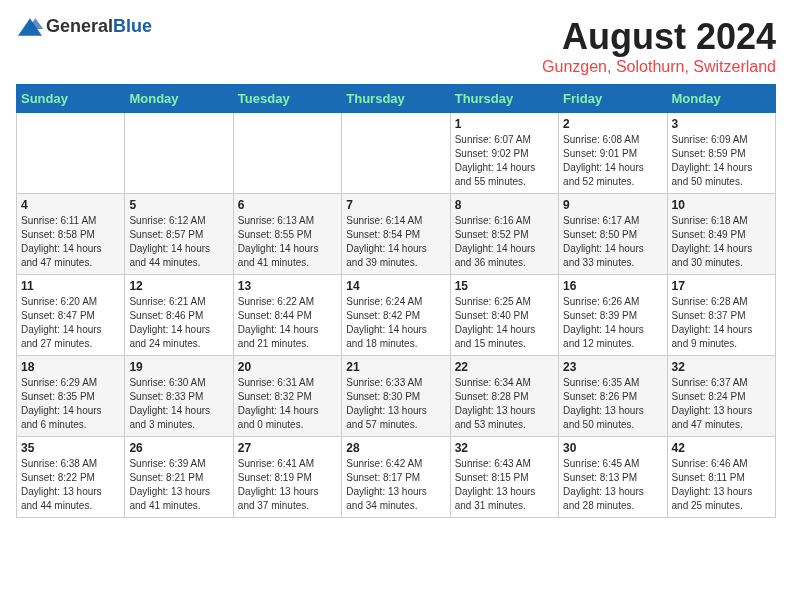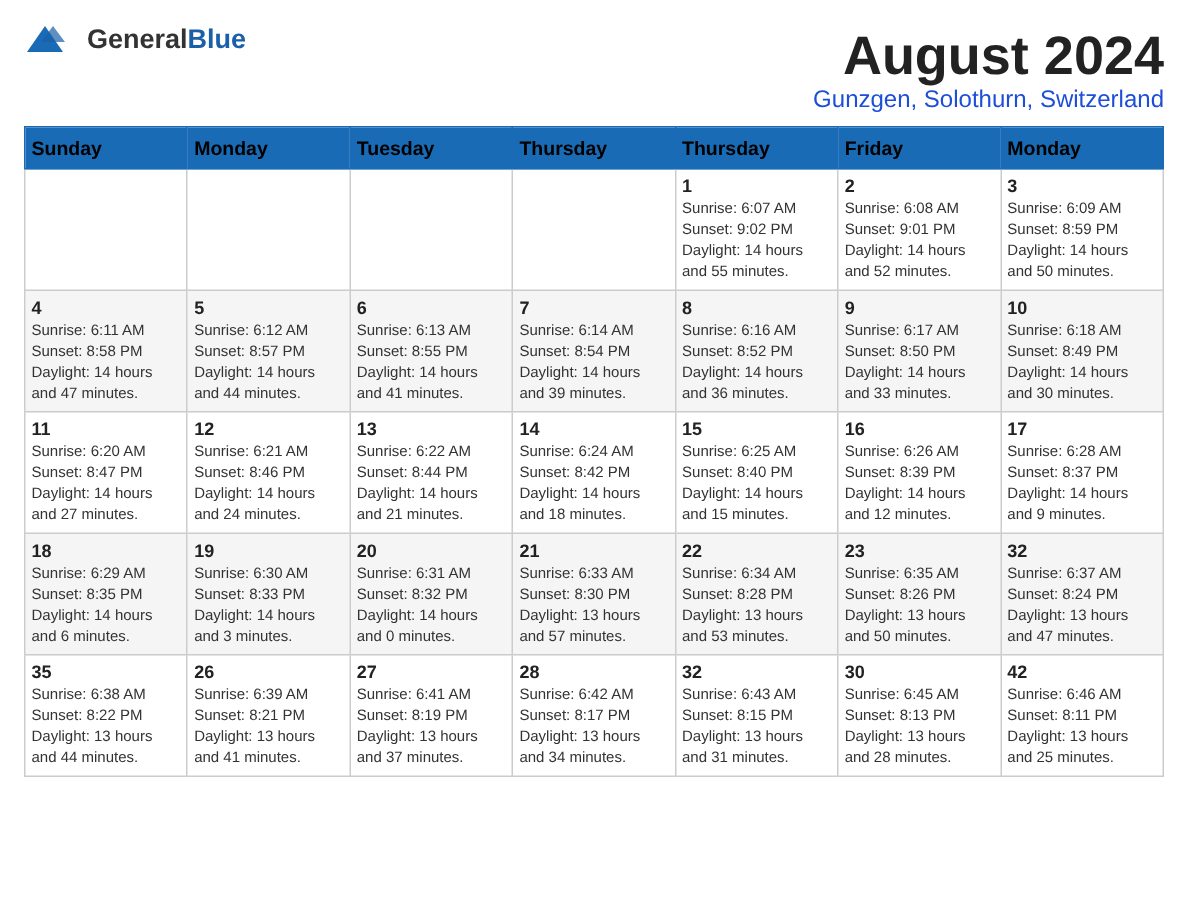--- a/index.html
+++ b/index.html
@@ -11,21 +11,22 @@
       padding: 16px;
     }
     .header {
       display: flex;
       align-items: flex-start;
       justify-content: space-between;
       margin-bottom: 8px;
     }
     .logo {
       display: flex;
-      gap: 14px;
+      align-items: center;
+      gap: 2px;
     }
     .logo-text-general {
       font-size: 18px;
       font-weight: bold;
       color: #333;
     }
     .logo-text-blue {
       font-size: 18px;
       font-weight: bold;
       color: #1a5fa8;
@@ -37,30 +38,30 @@
     .title-block {
       text-align: right;
     }
     .month-title {
       font-size: 36px;
       font-weight: bold;
       color: #222;
     }
     .location-title {
       font-size: 16px;
-      color: #1d4ed8;
+      color: #ef4444;
     }
     table {
       width: 100%;
       border-collapse: collapse;
       table-layout: fixed;
     }
     thead tr th {
       background-color: #1a6bb5;
-      color: #000000;
+      color: #86efac;
       font-size: 13px;
       padding: 6px 4px;
       text-align: left;
       border: 1px solid #1a6bb5;
     }
     tbody tr td {
       border: 1px solid #ccc;
       vertical-align: top;
       padding: 4px;
       font-size: 10.5px;

